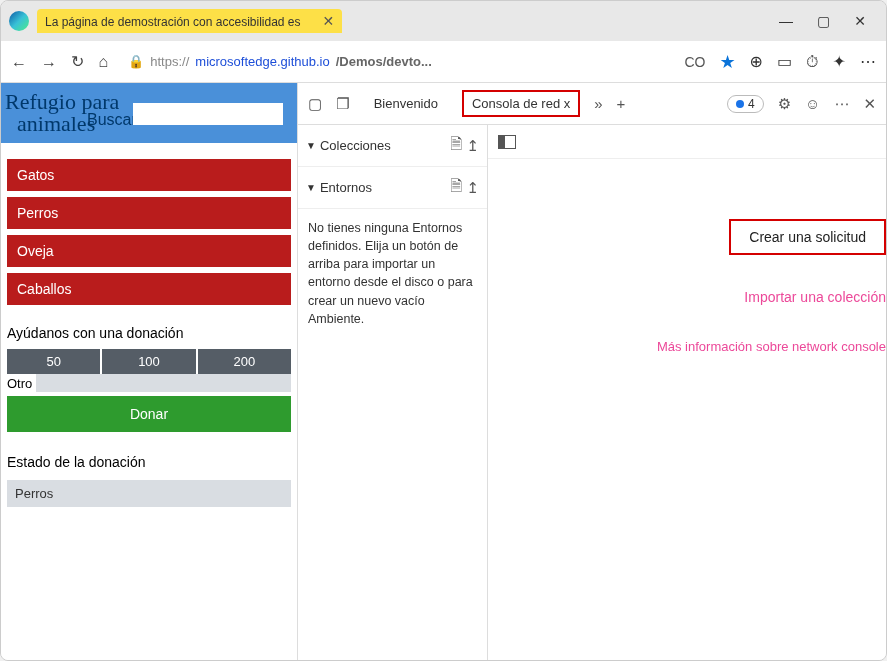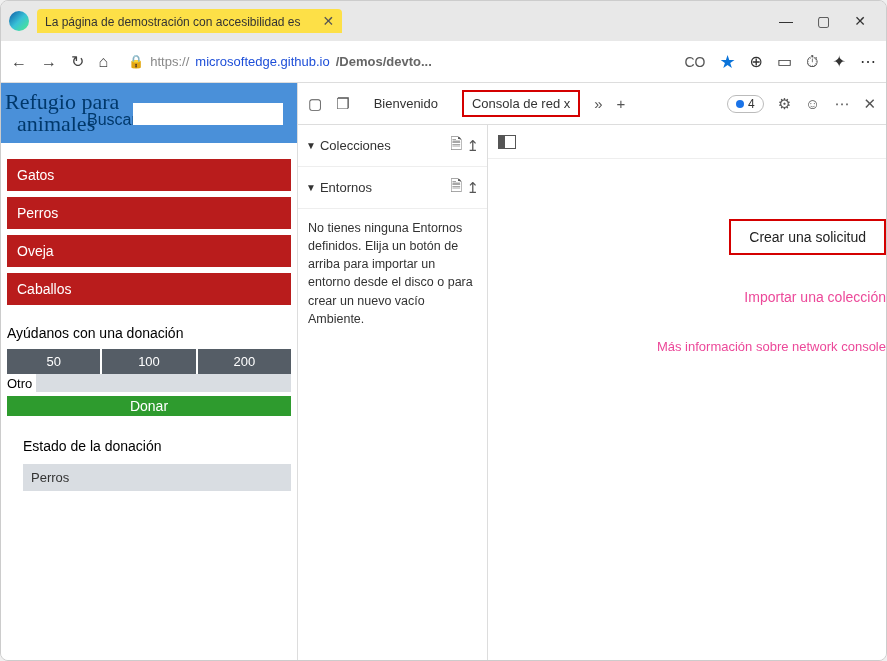--- a/index.html
+++ b/index.html
@@ -46,22 +46,22 @@
 .animals { padding:16px 6px 6px 6px; display:flex; flex-direction:column; gap:6px;}
 .animals .aitem { background:#b91c1c; color:#fff; padding:8px 10px; font-size:14px;}
 .donate { padding:14px 6px 6px 6px; font-size:14px;}
 .donate .dlbl { margin-bottom:8px;}
 .dbtns { display:flex; gap:0;}
 .dbtns .db { flex:1; background:#555d66; color:#fff; text-align:center; padding:5px 16px; font-size:13px; border-right:2px solid #fff;}
 .dbtns .db:last-child { border-right:none;}
 .otro { display:flex; align-items:center; }
 .otro span { font-size:13px; margin-right:4px;}
 .otro .obar { flex:1; height:18px; background:#d9dde2;}
-.donar { background:#2e9b2e; color:#fff; text-align:center; padding:2px; font-size:14px; margin-top:4px;}
-.status { padding:16px 6px 6px 22px;}
+.donar { background:#2e9b2e; color:#fff; text-align:center; padding:10px; font-size:14px; margin-top:4px;}
+.status { padding:16px 6px 6px 6px;}
 .status .slbl { font-size:14px; margin-bottom:10px;}
 .status .sbar { background:#d9dde2; padding:6px 8px; font-size:13px; color:#333;}
 
 
 .devtools { flex:1; display:flex; flex-direction:column; background:#fff;}
 .dt-top { height:42px; border-bottom:1px solid #ddd; display:flex; align-items:center; padding:0 10px; gap:14px; font-size:13px; color:#333;}
 .dt-tab { padding:6px 10px;}
 .dt-tab.active { border:2px solid #d40000; padding:4px 8px;}
 .dt-top .spacer { flex:1;}
 .badge { display:inline-flex; align-items:center; gap:4px; border:1px solid #bbb; border-radius:10px; padding:1px 8px; font-size:12px;}

